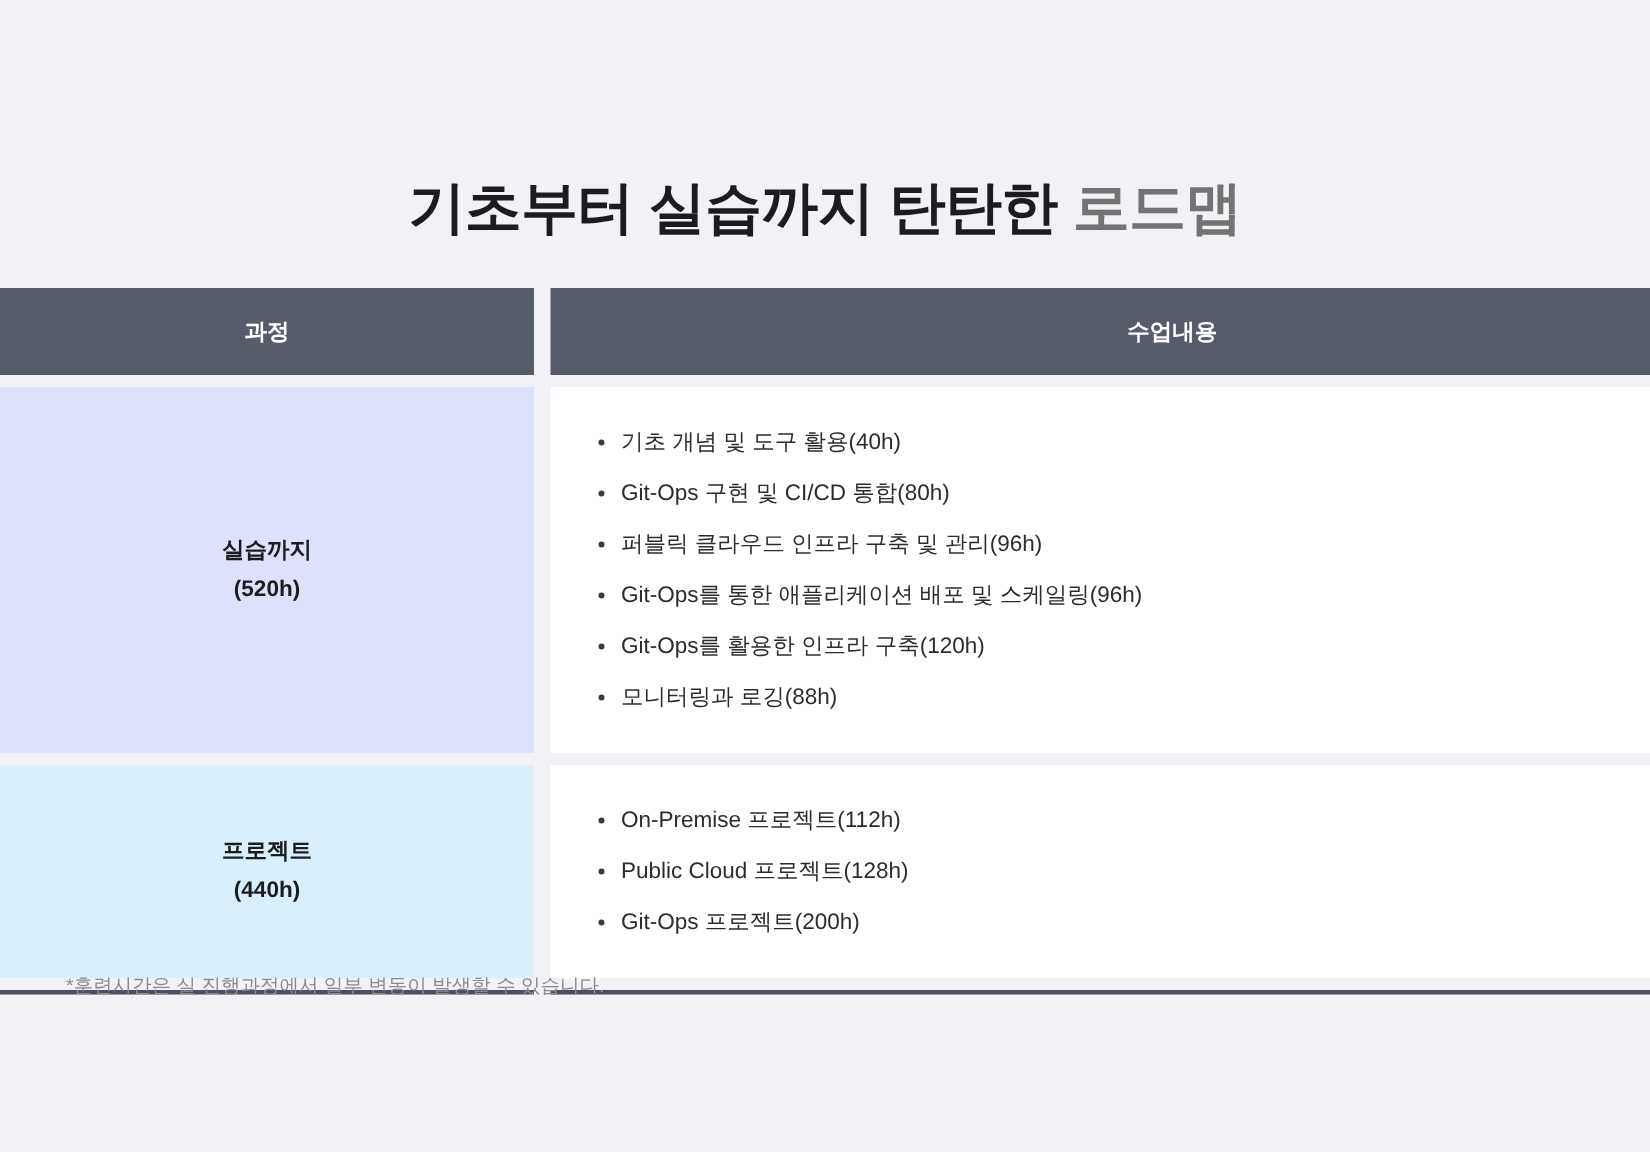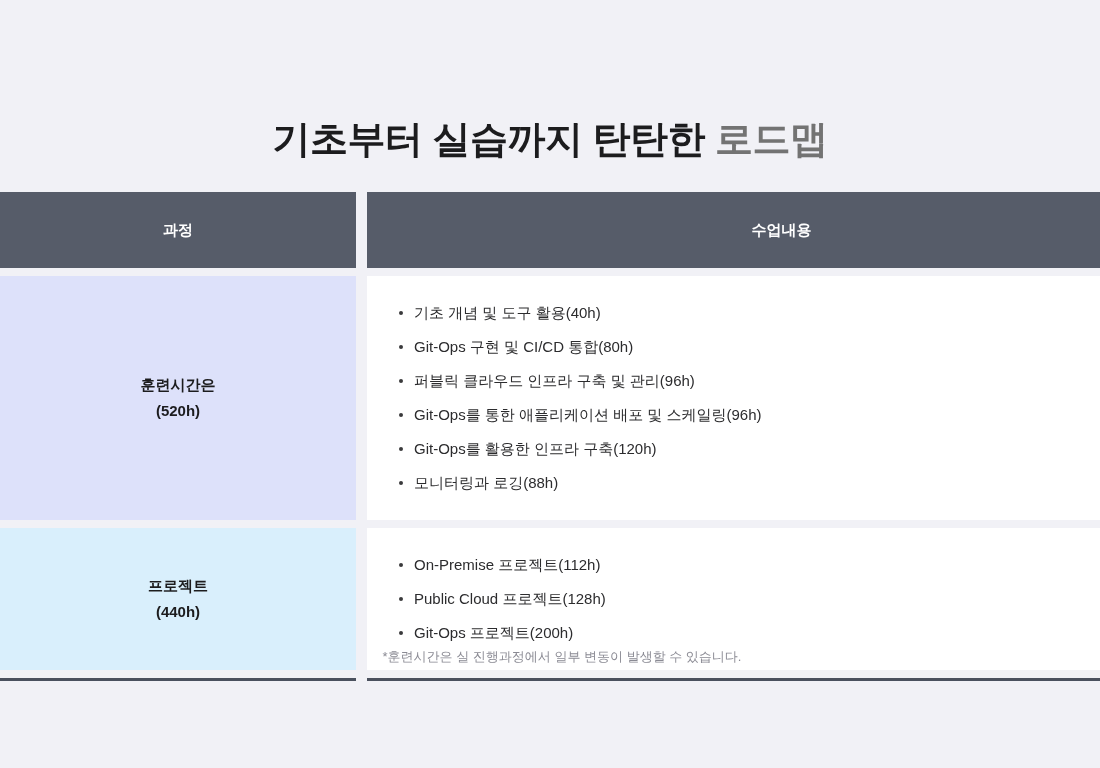--- a/index.html
+++ b/index.html
@@ -59,21 +59,21 @@
   .cell-right {
     margin-left: 11px;
     flex: 1 1 auto;
     box-sizing: border-box;
   }
 
   
   .header-row .cell-left,
   .header-row .cell-right {
     background: #565c69;
-    height: 76px;
+    height: 58px;
     color: #ffffff;
     font-size: 15px;
     font-weight: bold;
     display: flex;
     align-items: center;
     justify-content: center;
   }
 
   
   .row-regular .cell-left { background: #dde1fa; }
@@ -131,24 +131,24 @@
   .bottom-rule .rule-right {
     margin-left: 11px;
     flex: 1 1 auto;
     height: 3px;
     background: #4a505e;
   }
 
   
   .footnote {
     position: absolute;
-    right: 10px;
+    right: 0px;
     top: 648px;
     width: 1056px;
-    text-align: center;
+    text-align: left;
     font-size: 13px;
     color: #8a8a93;
     white-space: nowrap;
   }
 </style>
 </head>
 <body>
 
 <div class="title-wrap">
   <h1 class="page-title"><span>기초부터 실습까지 탄탄한 </span><span class="accent">로드맵</span></h1>
@@ -157,21 +157,21 @@
 <div class="table">
 
   <div class="trow header-row">
     <div class="cell-left">과정</div>
     <div class="cell-right">수업내용</div>
   </div>
 
   <div class="trow row-regular">
     <div class="cell-left">
       <div class="course-label">
-        <div>훈련시간은</div>
+        <div>실습까지</div>
         <div>(520h)</div>
       </div>
     </div>
     <div class="cell-right">
       <ul class="bullets">
         <li>기초 개념 및 도구 활용(40h)</li>
         <li>Git-Ops 구현 및 CI/CD 통합(80h)</li>
         <li>퍼블릭 클라우드 인프라 구축 및 관리(96h)</li>
         <li>Git-Ops를 통한 애플리케이션 배포 및 스케일링(96h)</li>
         <li>Git-Ops를 활용한 인프라 구축(120h)</li>

